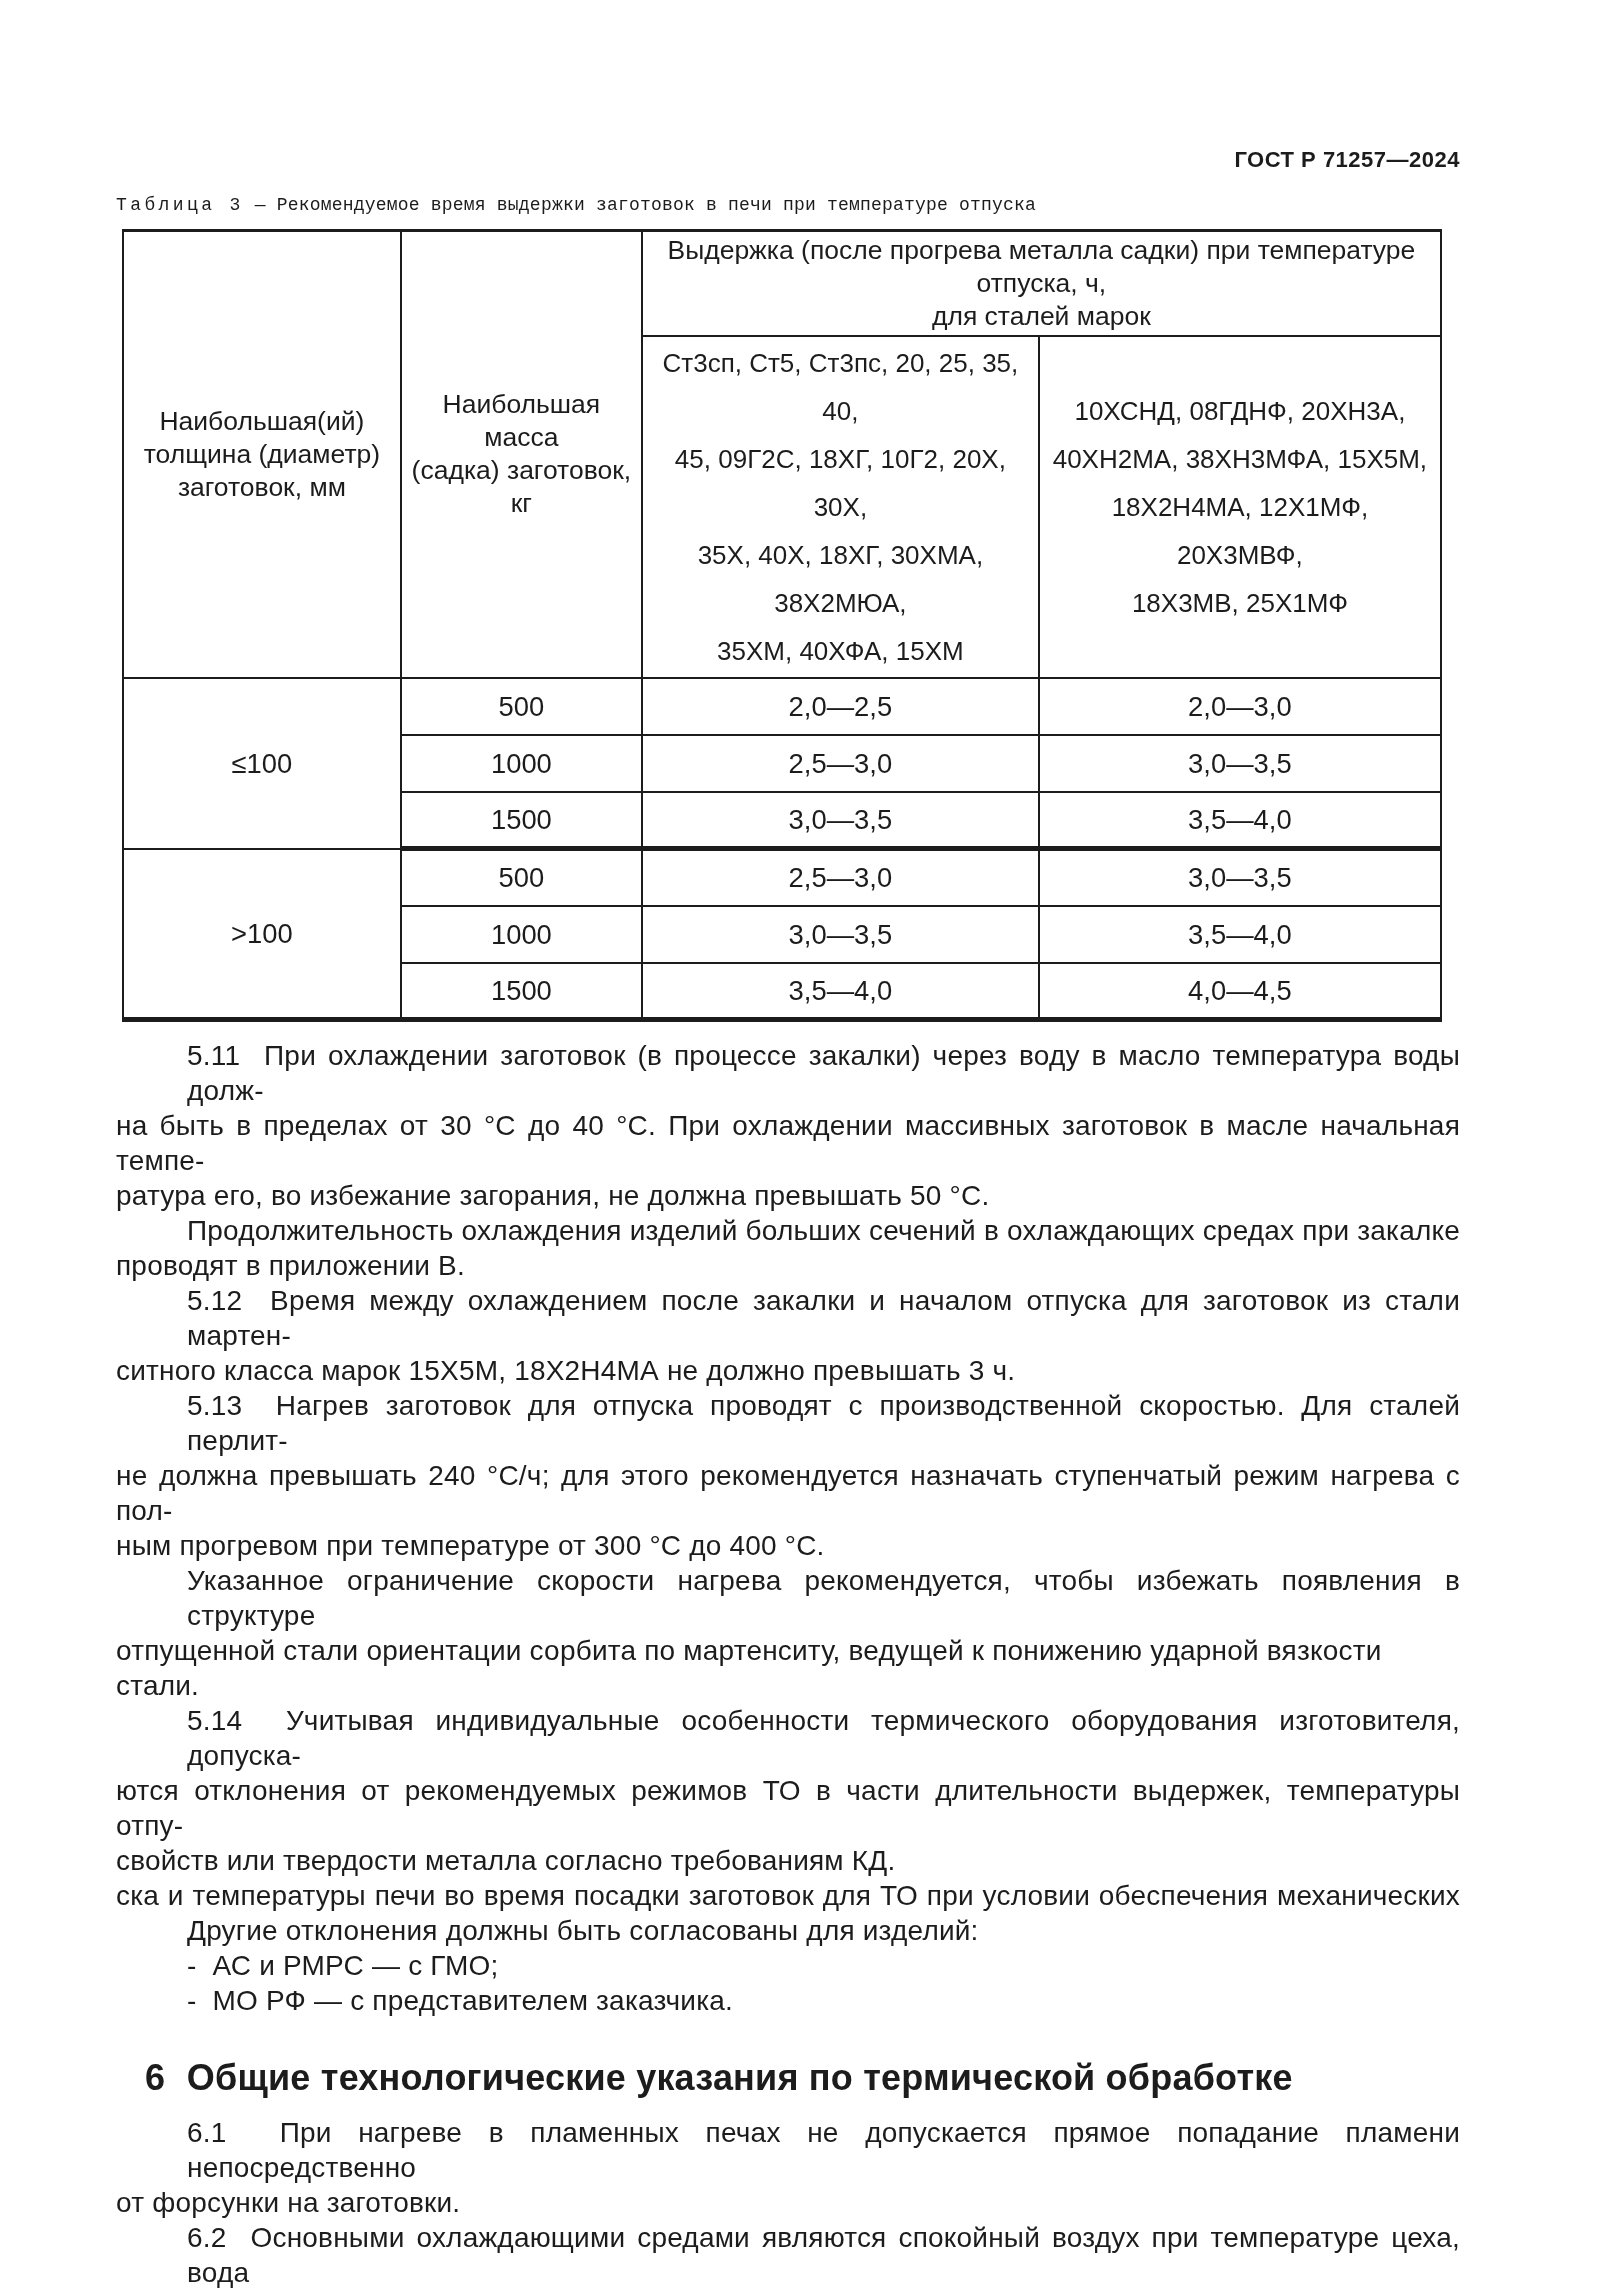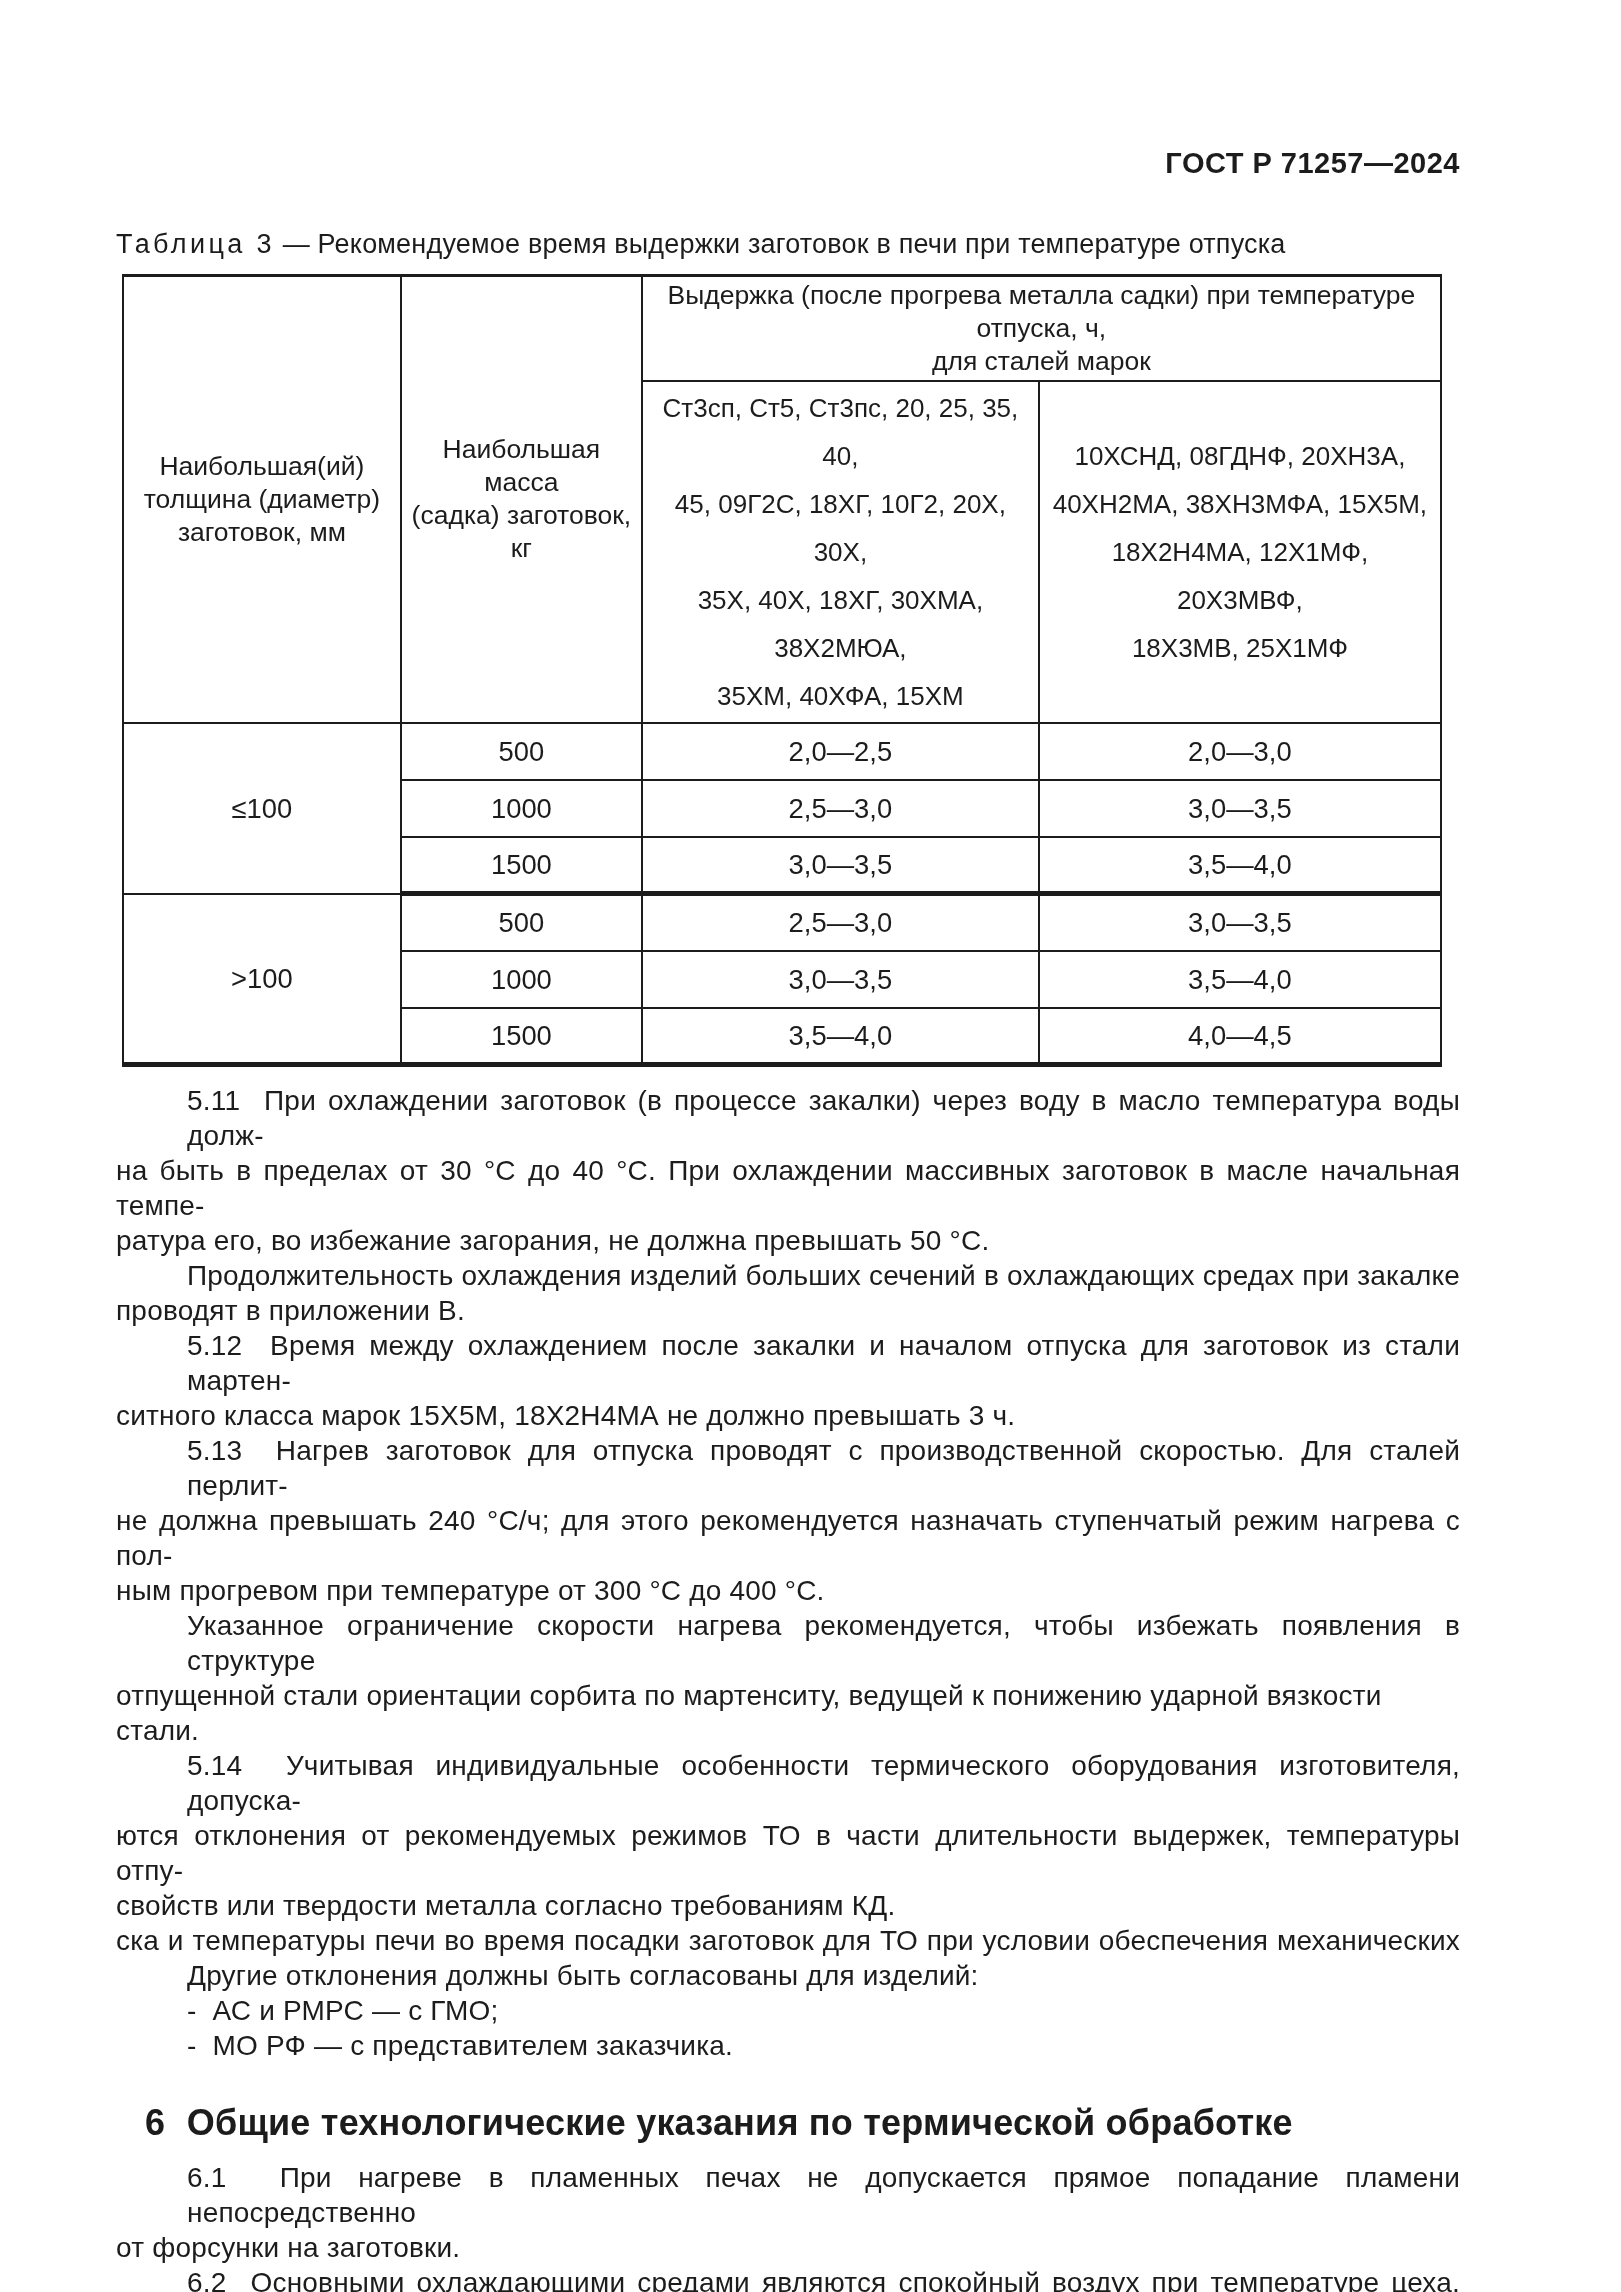--- a/index.html
+++ b/index.html
@@ -10,29 +10,30 @@
     background:#ffffff;
     color:#1c1c1c;
     font-family:"Liberation Sans", sans-serif;
     overflow:hidden;
     box-sizing:border-box;
     padding:0 161px 0 116px;
   }
   .gost-header{
     margin-top:147px;
     text-align:right;
-    font-size:29px;
+    font-size:22px;
     font-weight:bold;
     letter-spacing:0.5px;
   }
   .caption{
-    margin-top:49px;
-    font-size:27px;
+    margin-top:22px;
+    font-size:18px;
     letter-spacing:0.2px;
     white-space:pre-wrap;
+    font-family:Liberation Mono, monospace;
   }
   .cap-label{letter-spacing:3.4px;}
   table.tt{
     border-collapse:collapse;
     table-layout:fixed;
     width:1318px;
     margin-top:13.7px;
     margin-left:5.9px;
     border:2.9px solid #1c1c1c;
     border-bottom-width:5.9px;

